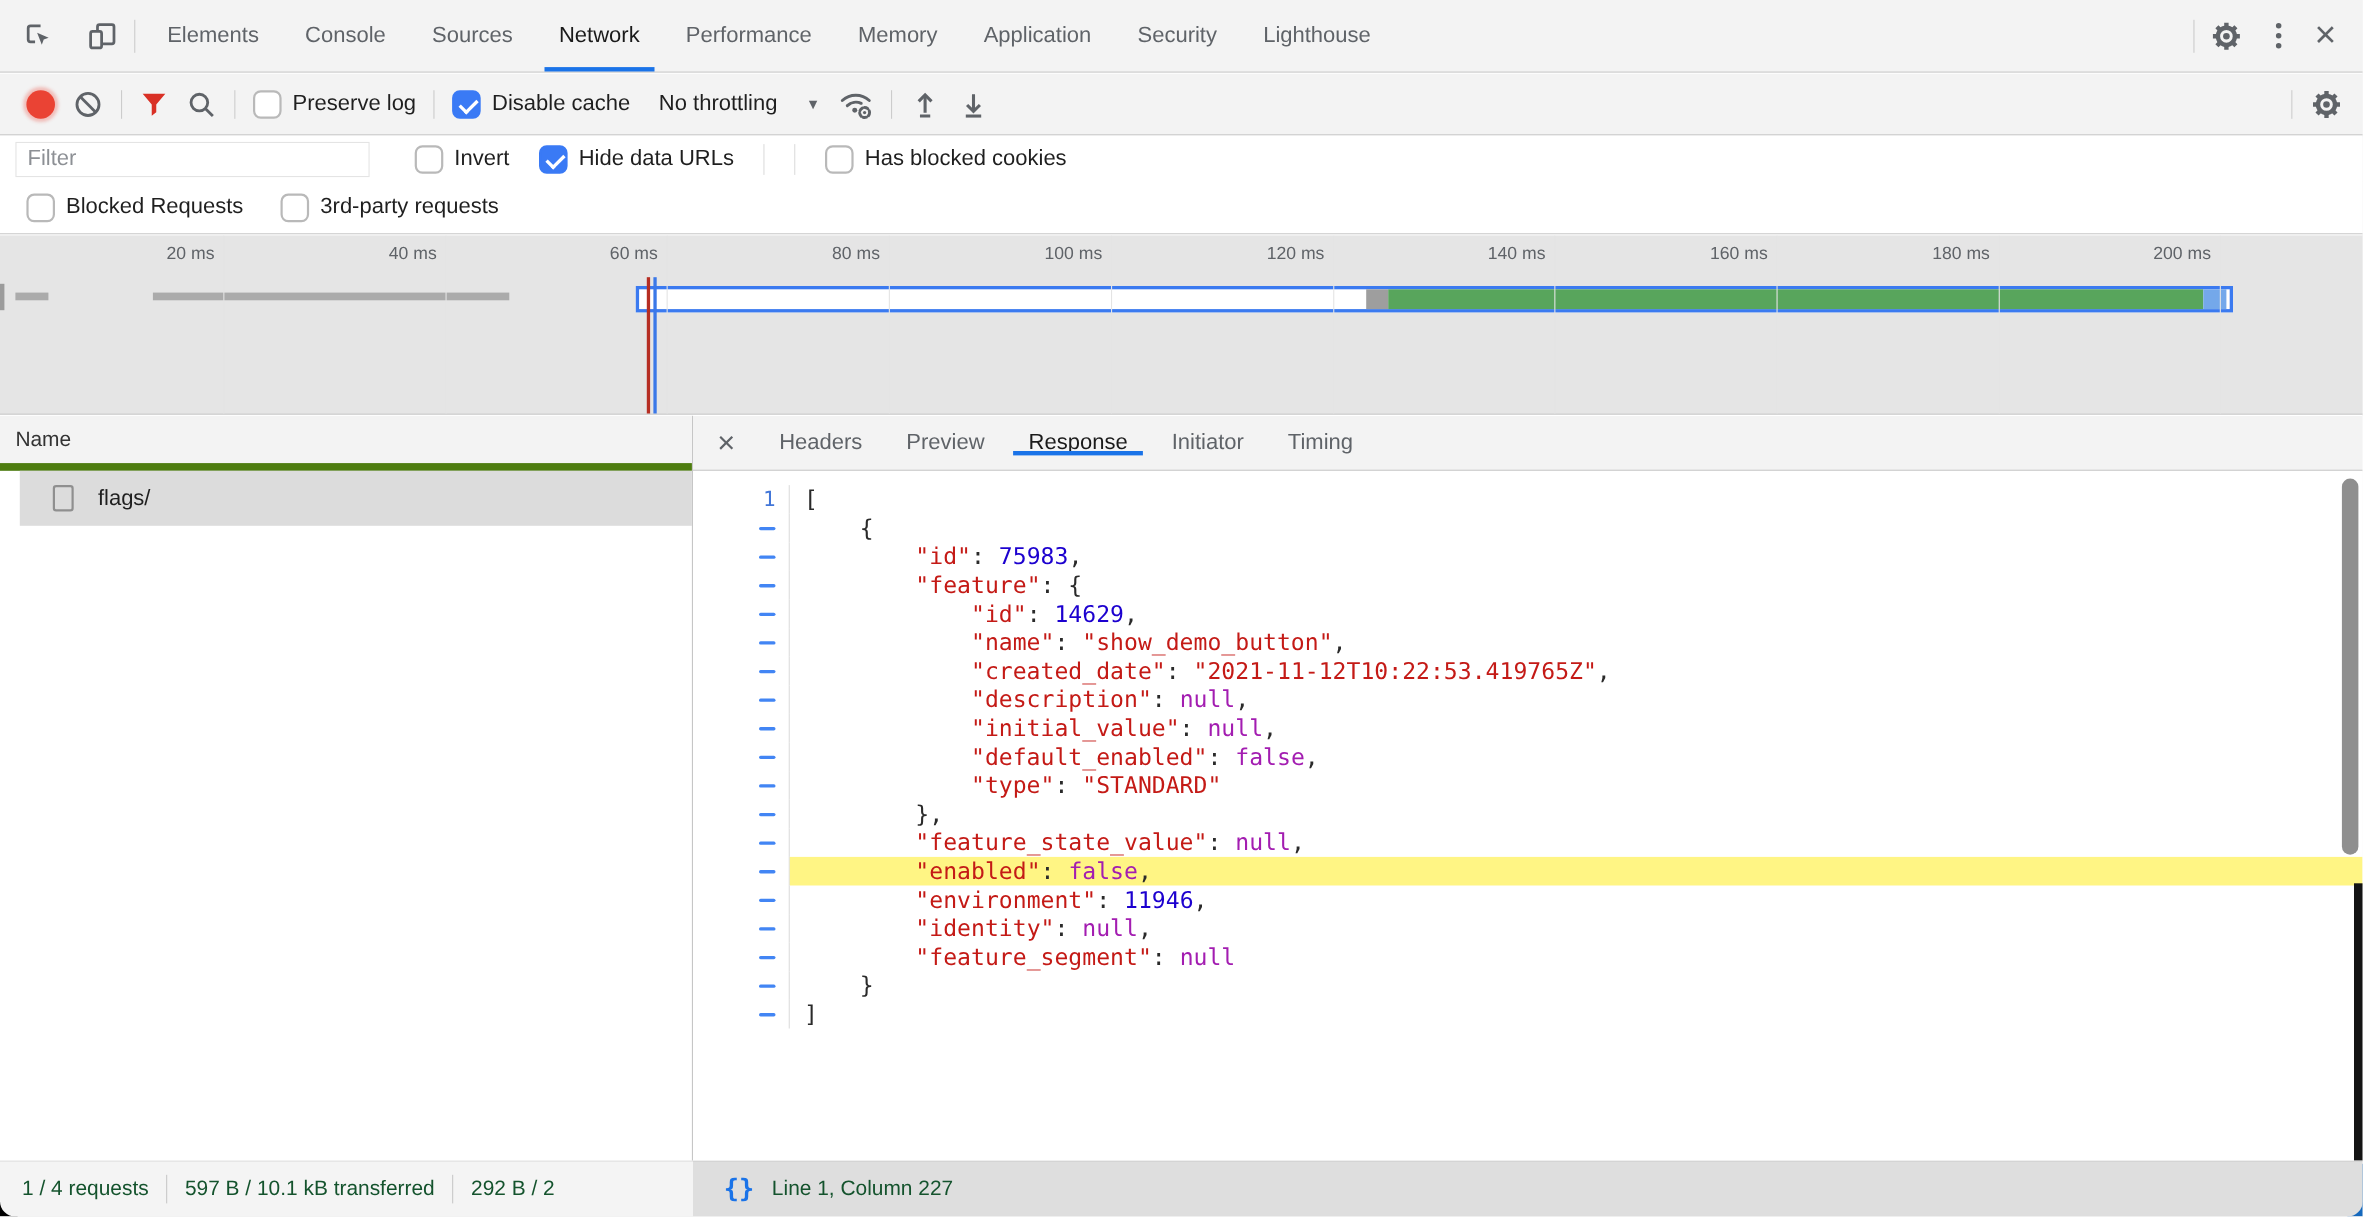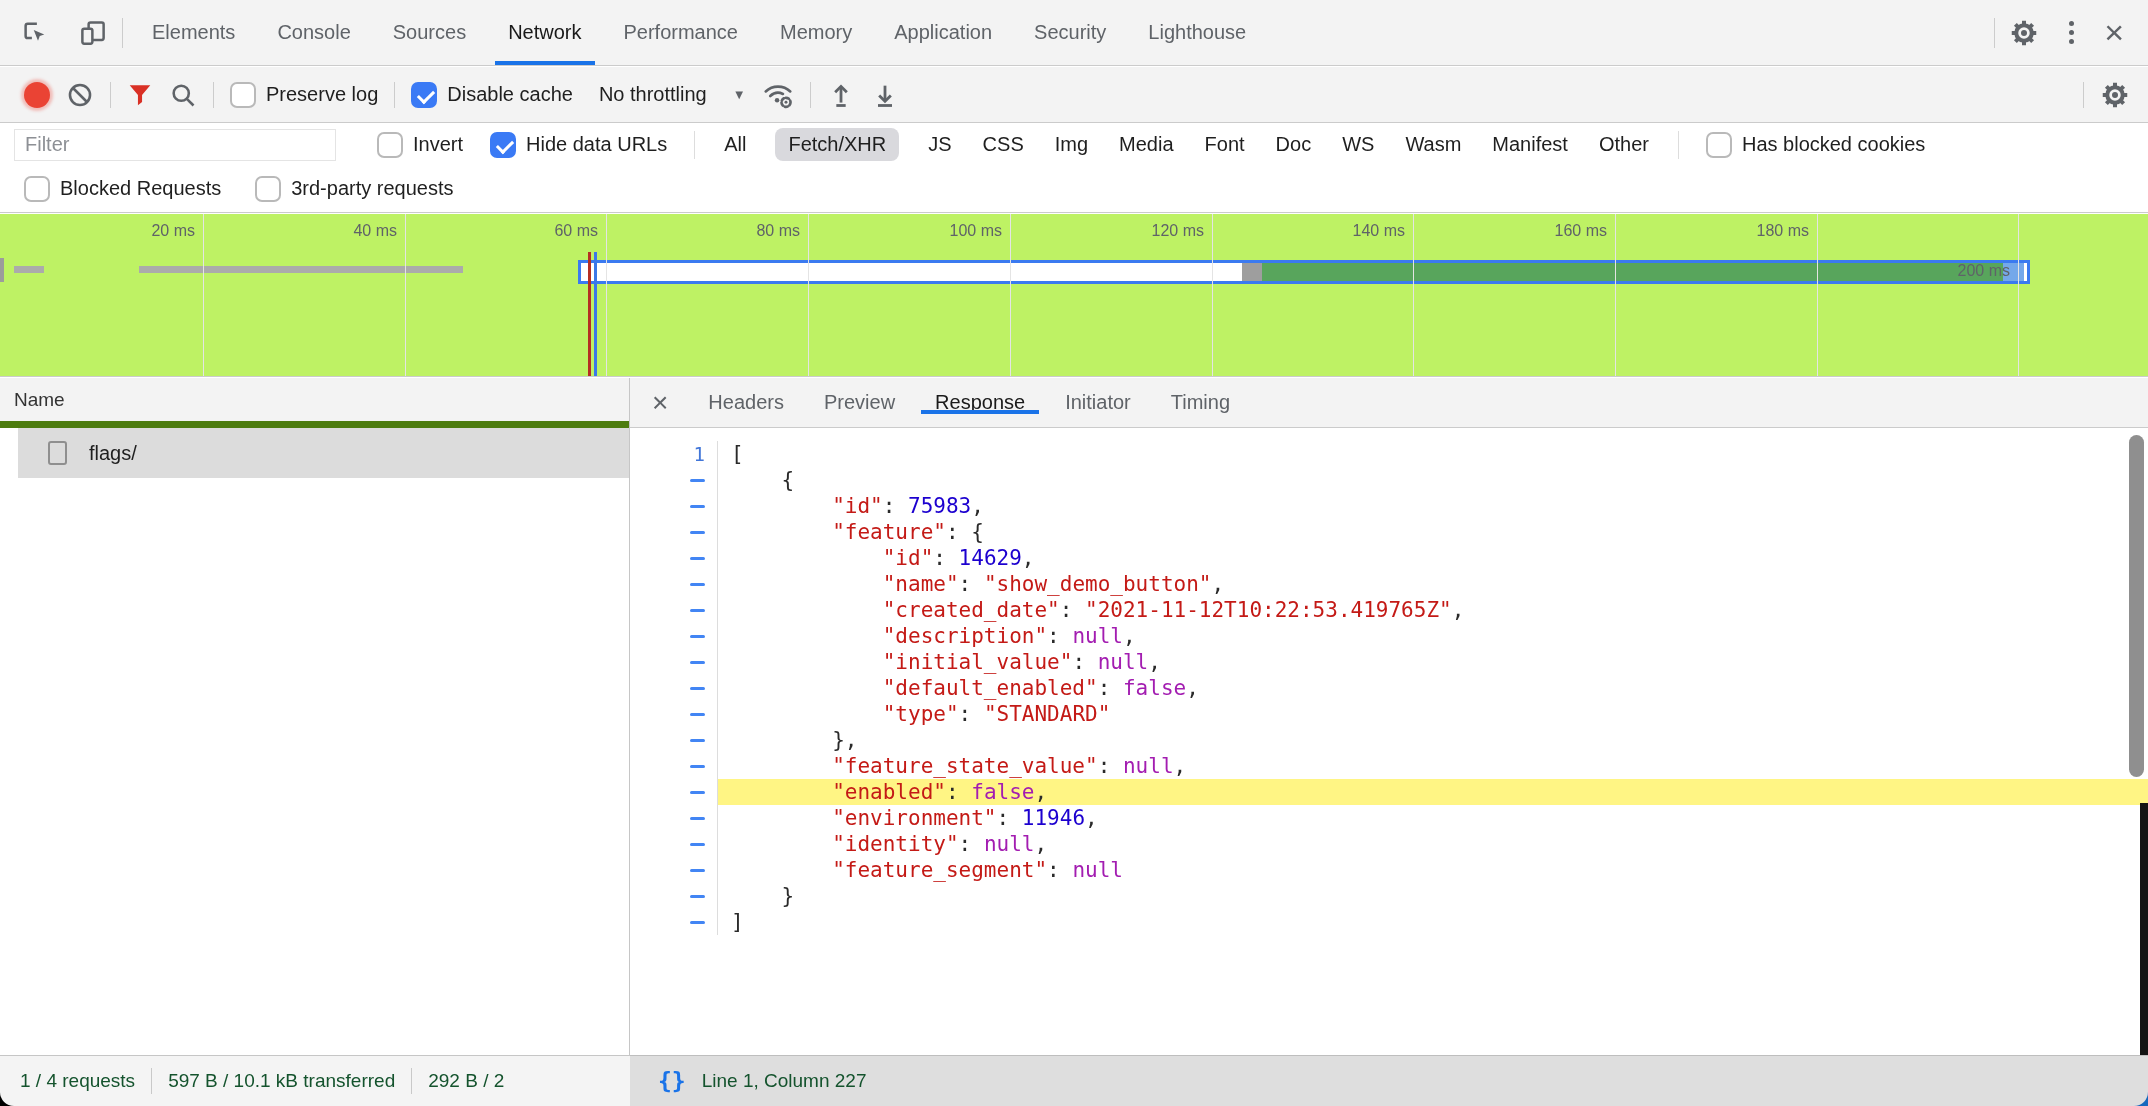--- a/index.html
+++ b/index.html
@@ -41,21 +41,21 @@
              font-family:"Liberation Sans",sans-serif;color:#202124;padding:0 10px;outline:none;margin-right:14px;}
   .flt-input::placeholder{color:#8d9095;}
   .typelist{display:flex;align-items:center;gap:27px;}
   .typepill{font-size:20px;color:#1f1f1f;cursor:pointer;padding:5px 2px;border-radius:8px;}
   .typepill.sel{background:var(--pill-bg);padding:5px 13px;}
   .filterrow .hdiv{height:28px;background:#ddd;}
   
   .optsrow{position:absolute;left:0;top:165px;width:2148px;height:48px;background:#fff;
            border-bottom:1px solid #cbcbcb;display:flex;align-items:center;gap:34px;padding:0 24px;}
   
-  .overview{position:absolute;left:0;top:214px;width:2148px;height:163px;background:#bef264;
+  .overview{position:absolute;left:0;top:214px;width:2148px;height:163px;background:#e5e5e5;
             border-bottom:1px solid #cbcbcb;overflow:hidden;text-align:center;}
   .gridline{position:absolute;top:0;height:163px;width:1px;background:#e4e4e4;}
   .ticklabel{position:absolute;top:8px;font-size:16px;color:#5f6368;}
   .ovbar{position:absolute;background:#ababab;}
   .selbar{position:absolute;left:578px;top:46px;width:1452px;height:24px;border:3px solid var(--bar-border);background:#fff;cursor:pointer;}
   .selbar .seg{position:absolute;top:0;height:18px;}
   .evline{position:absolute;top:38px;width:3px;height:126px;}
   
   .body{position:absolute;left:0;top:378px;width:2148px;height:677px;display:flex;}
   .namepane{width:630px;flex:none;border-right:1px solid #c6c6c6;background:#fff;display:flex;flex-direction:column;}
@@ -243,34 +243,20 @@
     <input class="flt-input" type="text" placeholder="Filter" style="">
     <div class="cbrow">
       <span class="cb"></span>
       <span class="lbl">Invert</span>
     </div>
     <div class="cbrow">
       <span class="cb on"></span>
       <span class="lbl">Hide data URLs</span>
     </div>
     <div class="hdiv"></div>
-    <div class="typelist">
-        <div class="typepill">All</div>
-        <div class="typepill sel">Fetch/XHR</div>
-        <div class="typepill">JS</div>
-        <div class="typepill">CSS</div>
-        <div class="typepill">Img</div>
-        <div class="typepill">Media</div>
-        <div class="typepill">Font</div>
-        <div class="typepill">Doc</div>
-        <div class="typepill">WS</div>
-        <div class="typepill">Wasm</div>
-        <div class="typepill">Manifest</div>
-        <div class="typepill">Other</div>
-      </div>
     <div class="hdiv"></div>
     <div class="cbrow">
       <span class="cb"></span>
       <span class="lbl">Has blocked cookies</span>
     </div>
   </div>
 
   <div class="optsrow">
     <div class="cbrow">
       <span class="cb"></span>
@@ -305,21 +291,21 @@
       <span class="ticklabel" style="right: 1146px;">100 ms</span>
       <div class="gridline" style="left: 1212px;"></div>
       <span class="ticklabel" style="right: 944px;">120 ms</span>
       <div class="gridline" style="left: 1413px;"></div>
       <span class="ticklabel" style="right: 743px;">140 ms</span>
       <div class="gridline" style="left: 1615px;"></div>
       <span class="ticklabel" style="right: 541px;">160 ms</span>
       <div class="gridline" style="left: 1817px;"></div>
       <span class="ticklabel" style="right: 339px;">180 ms</span>
       <div class="gridline" style="left: 2018px;"></div>
-      <span class="ticklabel" style="right: 138px; margin-top: 40px;">200 ms</span>
+      <span class="ticklabel" style="right: 138px;">200 ms</span>
     </div>
 
   <div class="body">
     <div class="namepane">
       <div class="colhead">
         <span>Name</span>
       </div>
       <div class="reqrow">
         <span class="fileicon"></span>
         <span class="lbl">flags/</span>

